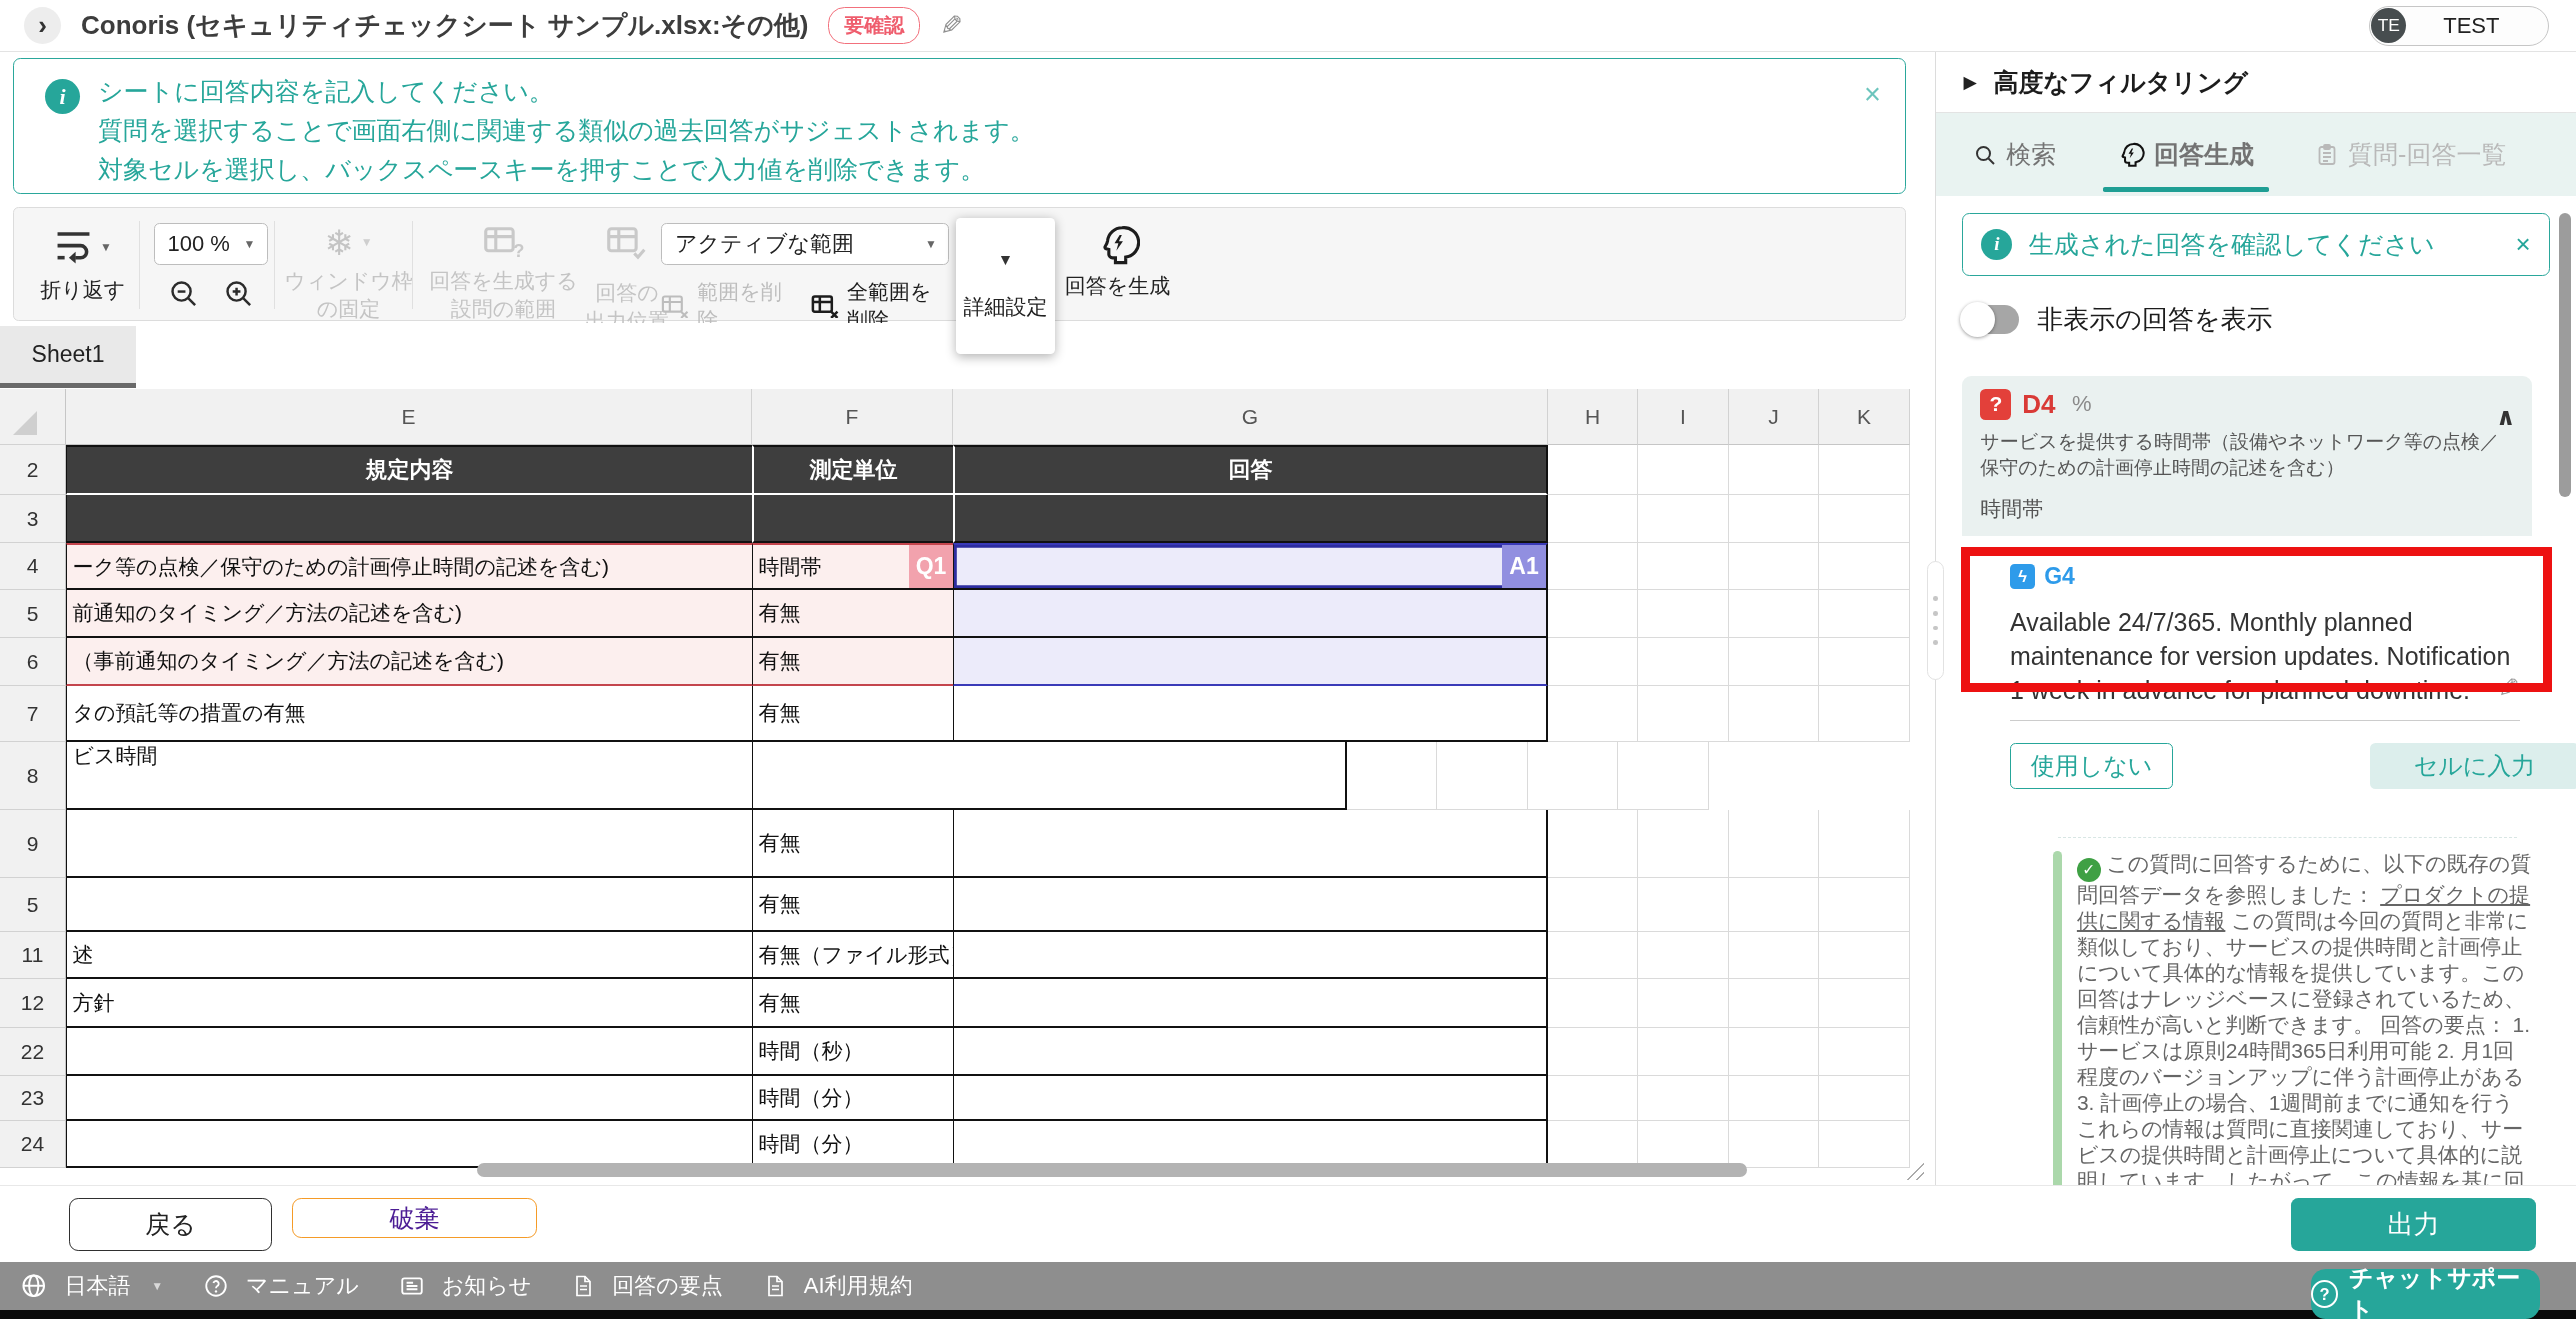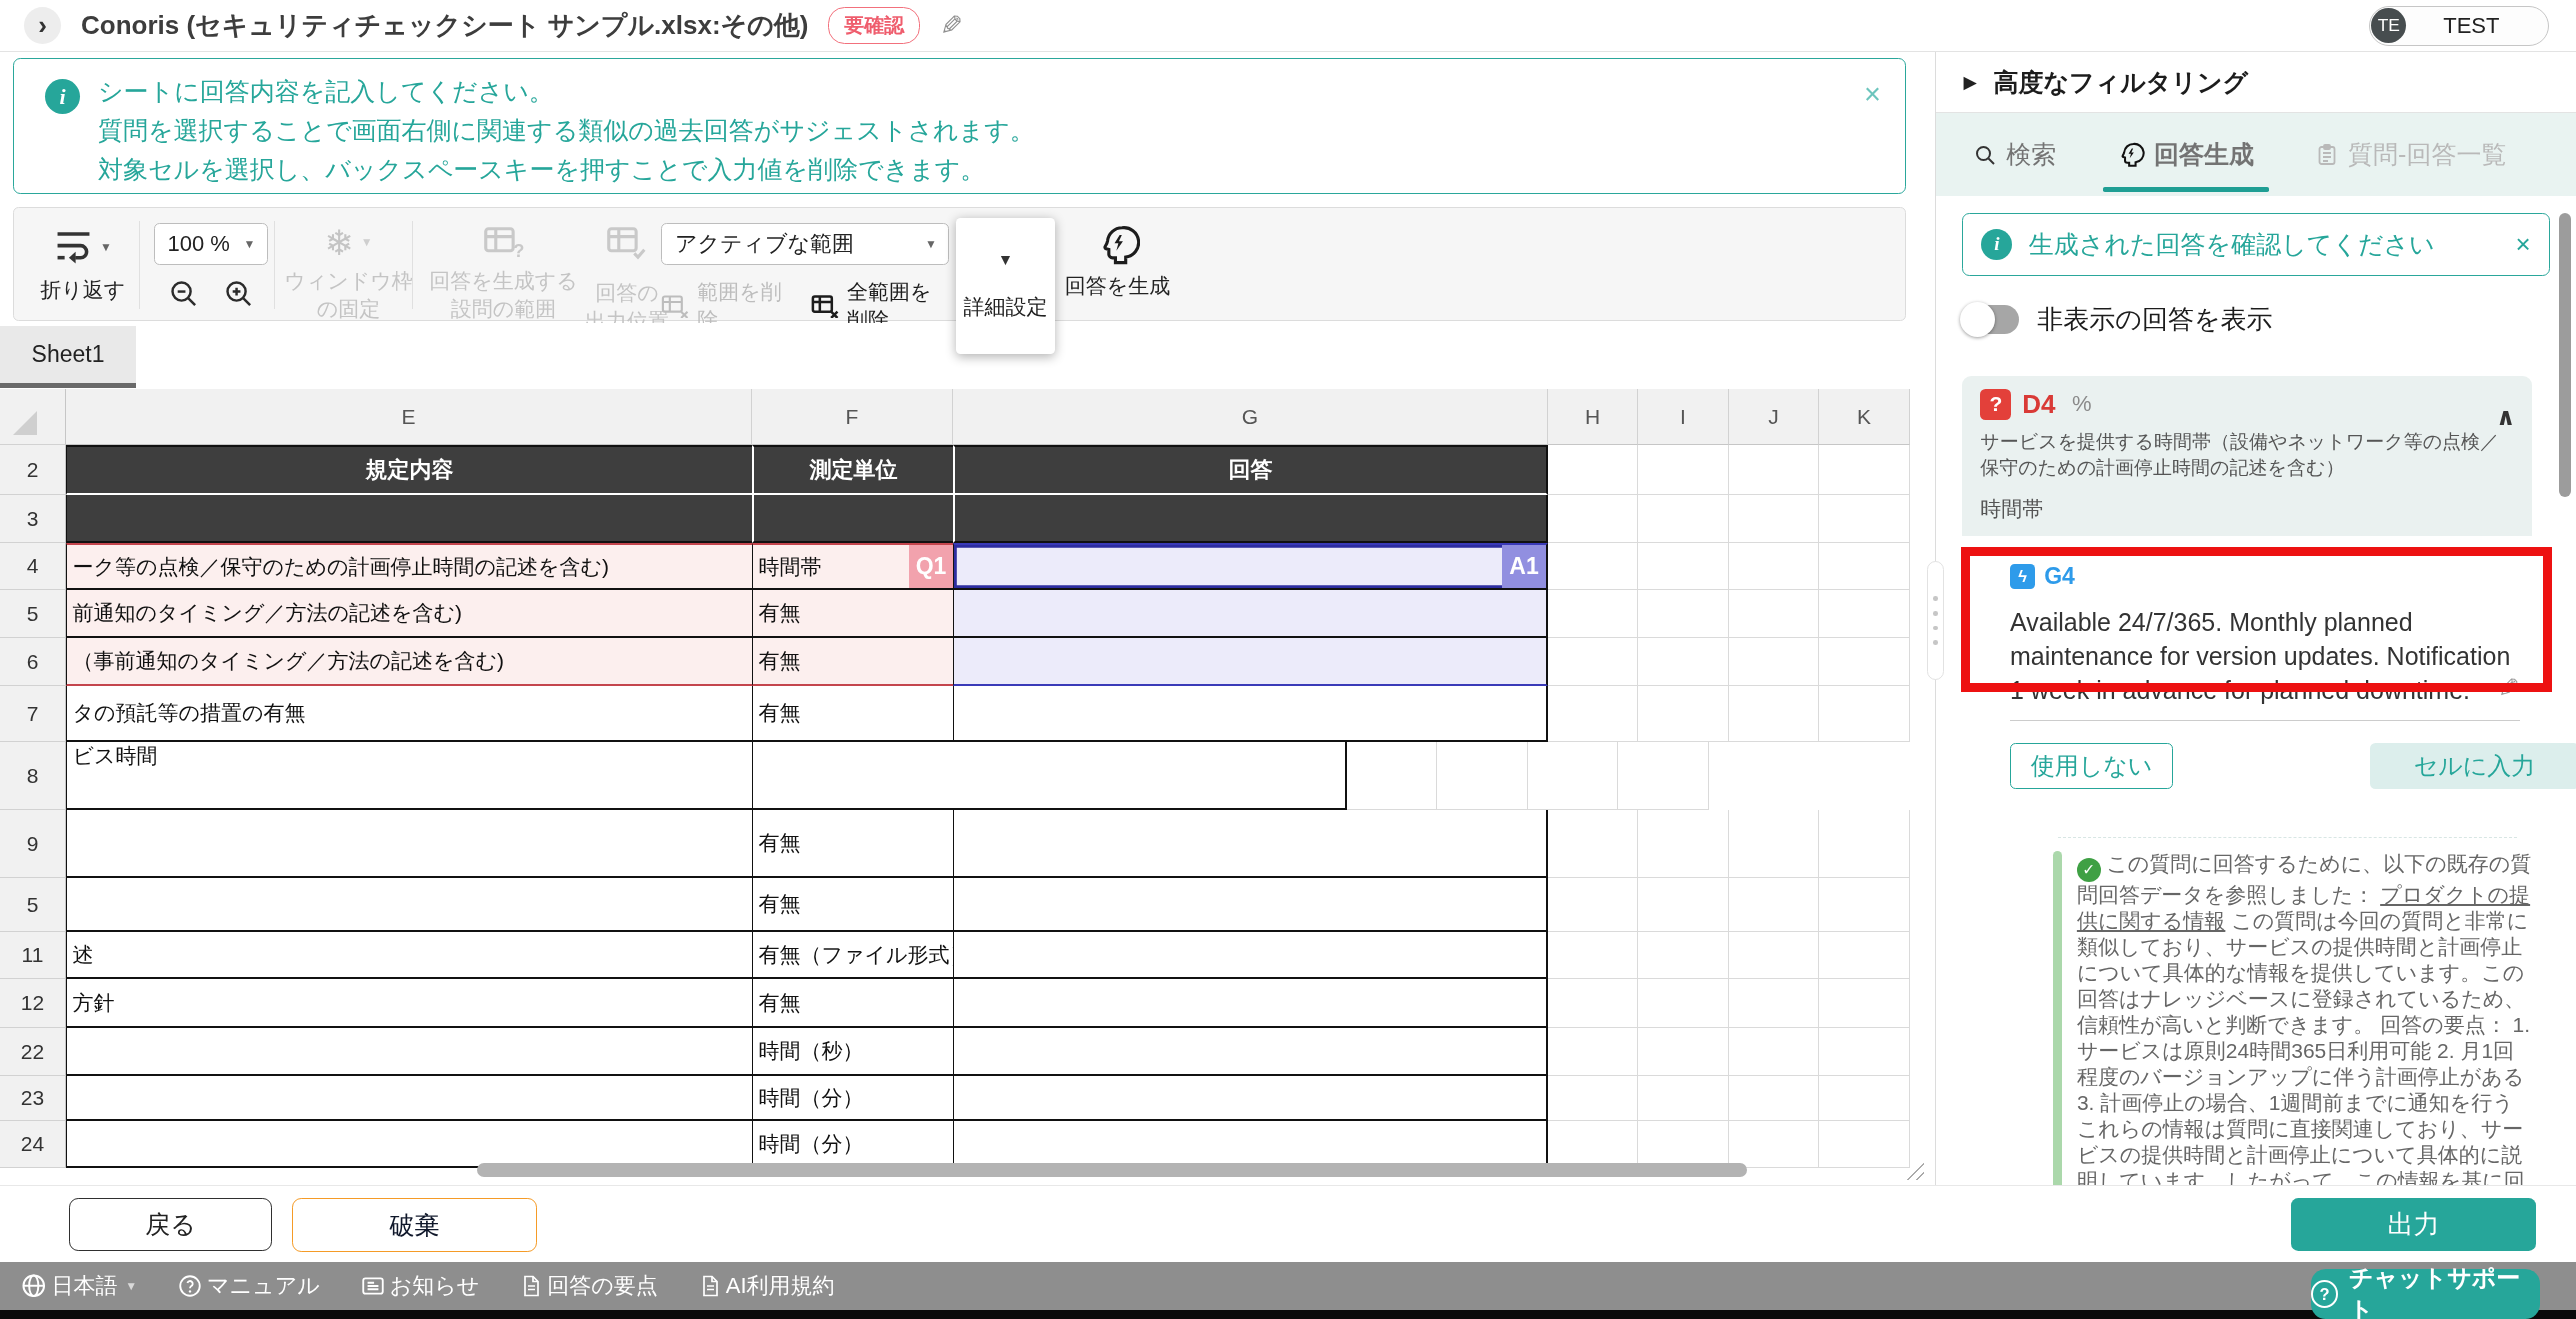--- a/index.html
+++ b/index.html
@@ -148,27 +148,27 @@
     border:0.9px solid #e2e2e2;border-radius:9.2px;z-index:40;display:flex;flex-direction:column;
     align-items:center;justify-content:center;gap:10px}
   .drag-handle i{width:4.6px;height:4.6px;border-radius:50%;background:#c6c6c6}
   .red-annot{position:absolute;left:1961px;top:547px;width:591px;height:145px;
     border:9.2px solid #ed1111;z-index:50}
   
   .bottombar{position:absolute;left:0;top:1185px;width:2576px;height:77px;background:#fff;
     border-top:0.9px solid #e8e8e8}
   .btn-back{position:absolute;left:69px;top:12px;width:203px;height:53px;border:1.8px solid #2f2f2f;
     border-radius:9.2px;background:#fff;font-size:25px;color:#222;display:flex;align-items:center;justify-content:center}
-  .btn-discard{position:absolute;left:292px;top:12px;width:245px;height:54px;border:1.8px solid #f59b27;
-    border-radius:9.2px;background:#fff;font-size:25px;color:#0f172a;display:flex;align-items:center;justify-content:center}
+  .btn-discard{position:absolute;left:292px;top:12px;width:245px;height:40px;border:1.8px solid #f59b27;
+    border-radius:9.2px;background:#fff;font-size:25px;color:#4c1d95;display:flex;align-items:center;justify-content:center}
   .btn-output{position:absolute;left:2291px;top:12px;width:245px;height:53px;border-radius:7.3px;
     background:#26a69a;color:#fff;font-size:26px;display:flex;align-items:center;justify-content:center}
   .footer{position:absolute;left:0;top:1262px;width:2576px;height:48px;background:#8e8e8e;
     display:flex;align-items:center;padding-left:20px;gap:40px;color:#fff}
-  .f-item{display:flex;align-items:center;gap:4px;font-size:22px;color:#fff}
+  .f-item{display:flex;align-items:center;gap:17px;font-size:22px;color:#fff}
   .f-caret{font-size:12px;color:#d9d9d9;margin-left:3.7px}
   .blackstrip{position:absolute;left:0;top:1310px;width:2576px;height:10px;background:#0a0a0a}
   .chat-btn{position:absolute;left:2311px;top:1269px;width:229px;height:50px;border-radius:14.7px;
     background:#26a69a;color:#fff;z-index:60;display:flex;align-items:center;justify-content:center;gap:11px}
   .chat-q{width:27.5px;height:27.5px;border-radius:50%;border:2.8px solid #fff;display:flex;align-items:center;
     justify-content:center;font-size:16.5px;font-weight:bold}
   .chat-lbl{font-size:24px;font-weight:bold}
   svg{display:block}
 </style>
 </head>

